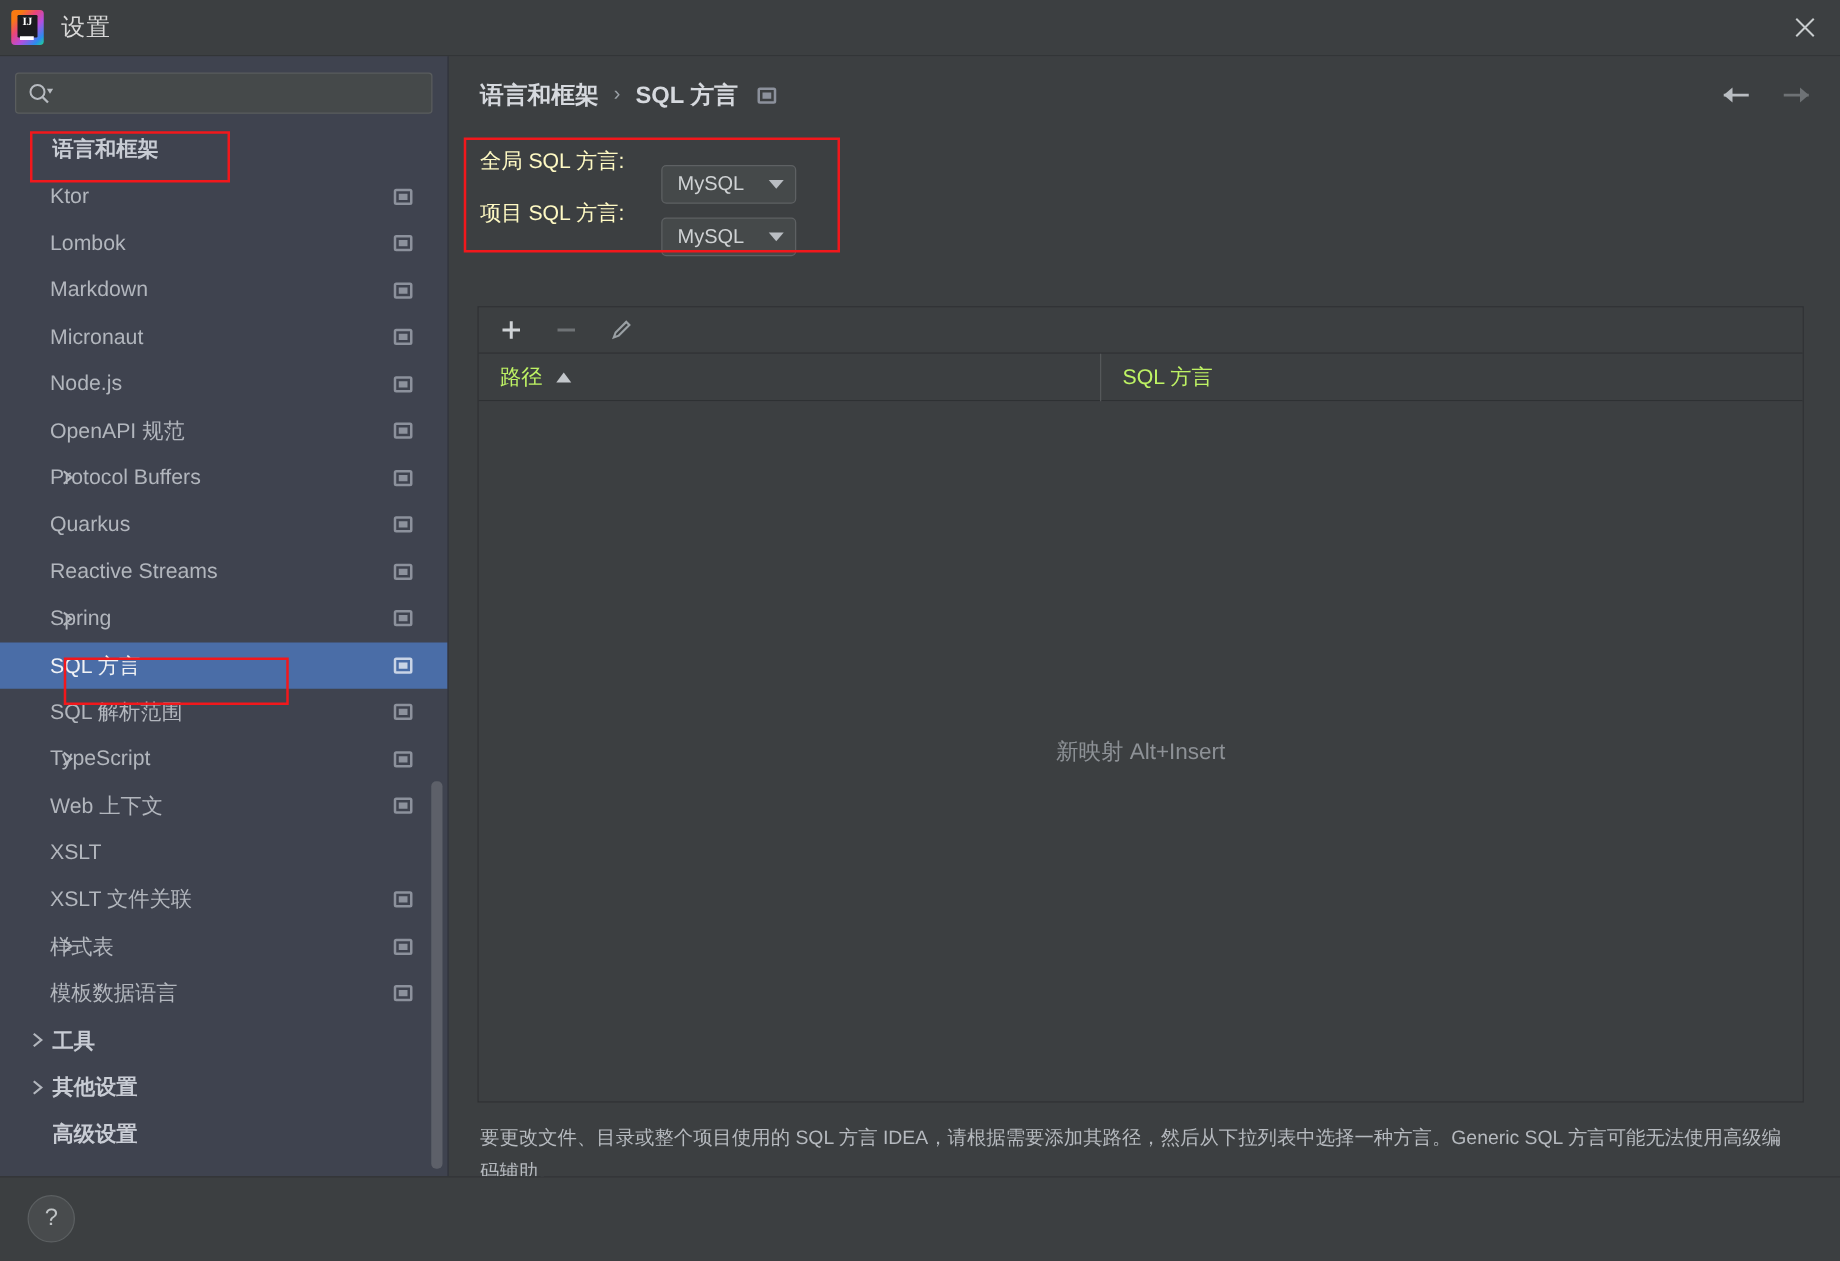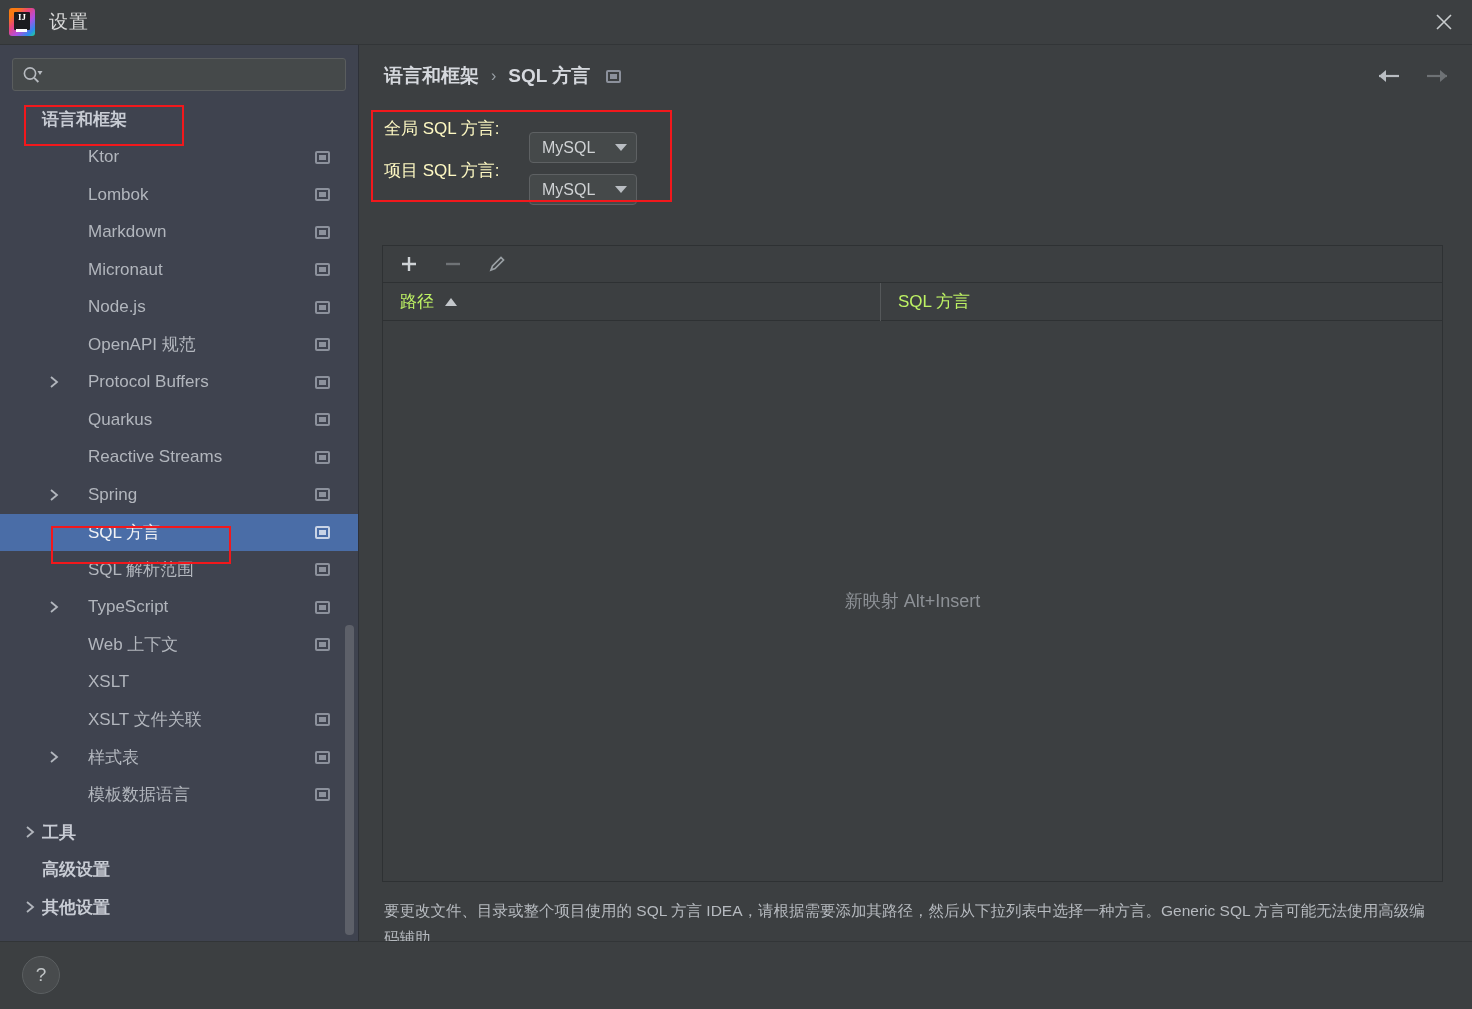--- a/index.html
+++ b/index.html
@@ -84,21 +84,21 @@
     border: 2px solid #8c919c; border-radius: 2px;
     display: flex; align-items: center; justify-content: center;
   }
   .tree-row .badge i {
     display: block; width: 7px; height: 5px; background: #8c919c;
   }
   .tree-row.lvl0 { padding-left: 22px; font-weight: bold; color: #c8ccd4; }
   .tree-row.lvl0 .chev { left: 22px; }
   .tree-row.lvl0 .lbl { margin-left: 20px; }
   .tree-row.lvl0.nochev .lbl { margin-left: 20px; }
-  .tree-row.lvl1 { padding-left: 68px; }
+  .tree-row.lvl1 { padding-left: 20px; }
   .tree-row.lvl1 .chev { left: 46px; }
   .tree-row.lvl1 .lbl { margin-left: 20px; }
   .tree-row.selected { background: #4a6da7; color: #ffffff; }
   .tree-row.selected .lbl { color: #f0f2f5; }
   .tree-row.selected .badge { border-color: #c9d4e6; }
   .tree-row.selected .badge i { background: #c9d4e6; }
 
   .hl-box { position: absolute; border: 2px solid #f2181c; pointer-events: none; }
 
   .sb-scroll {
@@ -349,30 +349,30 @@
           </span>
         </div>
         <div class="tree-row lvl0">
           <span class="chev">
             <svg width="12" height="14" viewBox="0 0 12 14">
               <path d="M3 2 L9 7 L3 12" fill="none" stroke="currentColor" stroke-width="1.8"></path>
             </svg>
           </span>
           <span class="lbl">工具</span>
         </div>
+        <div class="tree-row lvl0">
+          <span class="chev">
+            <svg width="12" height="14" viewBox="0 0 12 14">
+              <path d="M3 2 L9 7 L3 12" fill="none" stroke="currentColor" stroke-width="1.8"></path>
+            </svg>
+          </span>
+          <span class="lbl">其他设置</span>
+        </div>
         <div class="tree-row lvl0 nochev">
           <span class="lbl">高级设置</span>
-        </div>
-        <div class="tree-row lvl0">
-          <span class="chev">
-            <svg width="12" height="14" viewBox="0 0 12 14">
-              <path d="M3 2 L9 7 L3 12" fill="none" stroke="currentColor" stroke-width="1.8"></path>
-            </svg>
-          </span>
-          <span class="lbl">其他设置</span>
         </div>
       </div>
     <div class="sb-scroll"></div>
   </div>
 
   <div class="main">
 
     <div class="breadcrumb">
       <span>语言和框架</span>
       <span class="sep">›</span>

